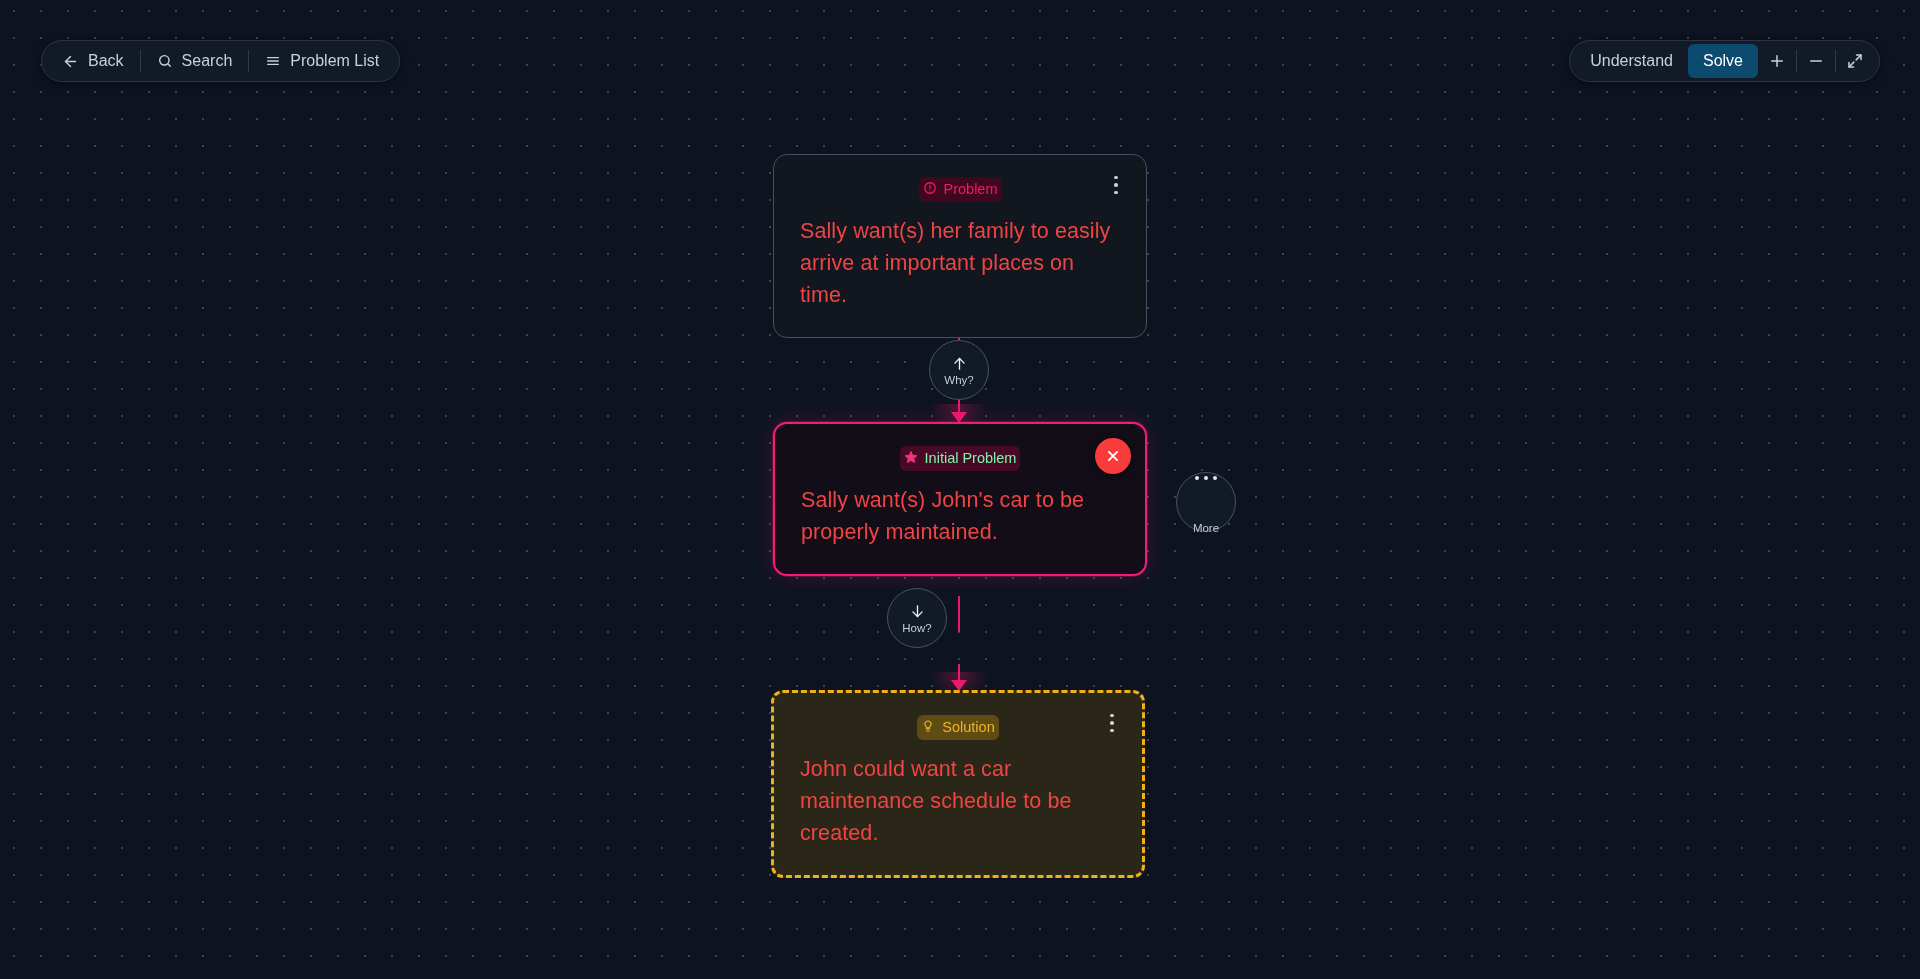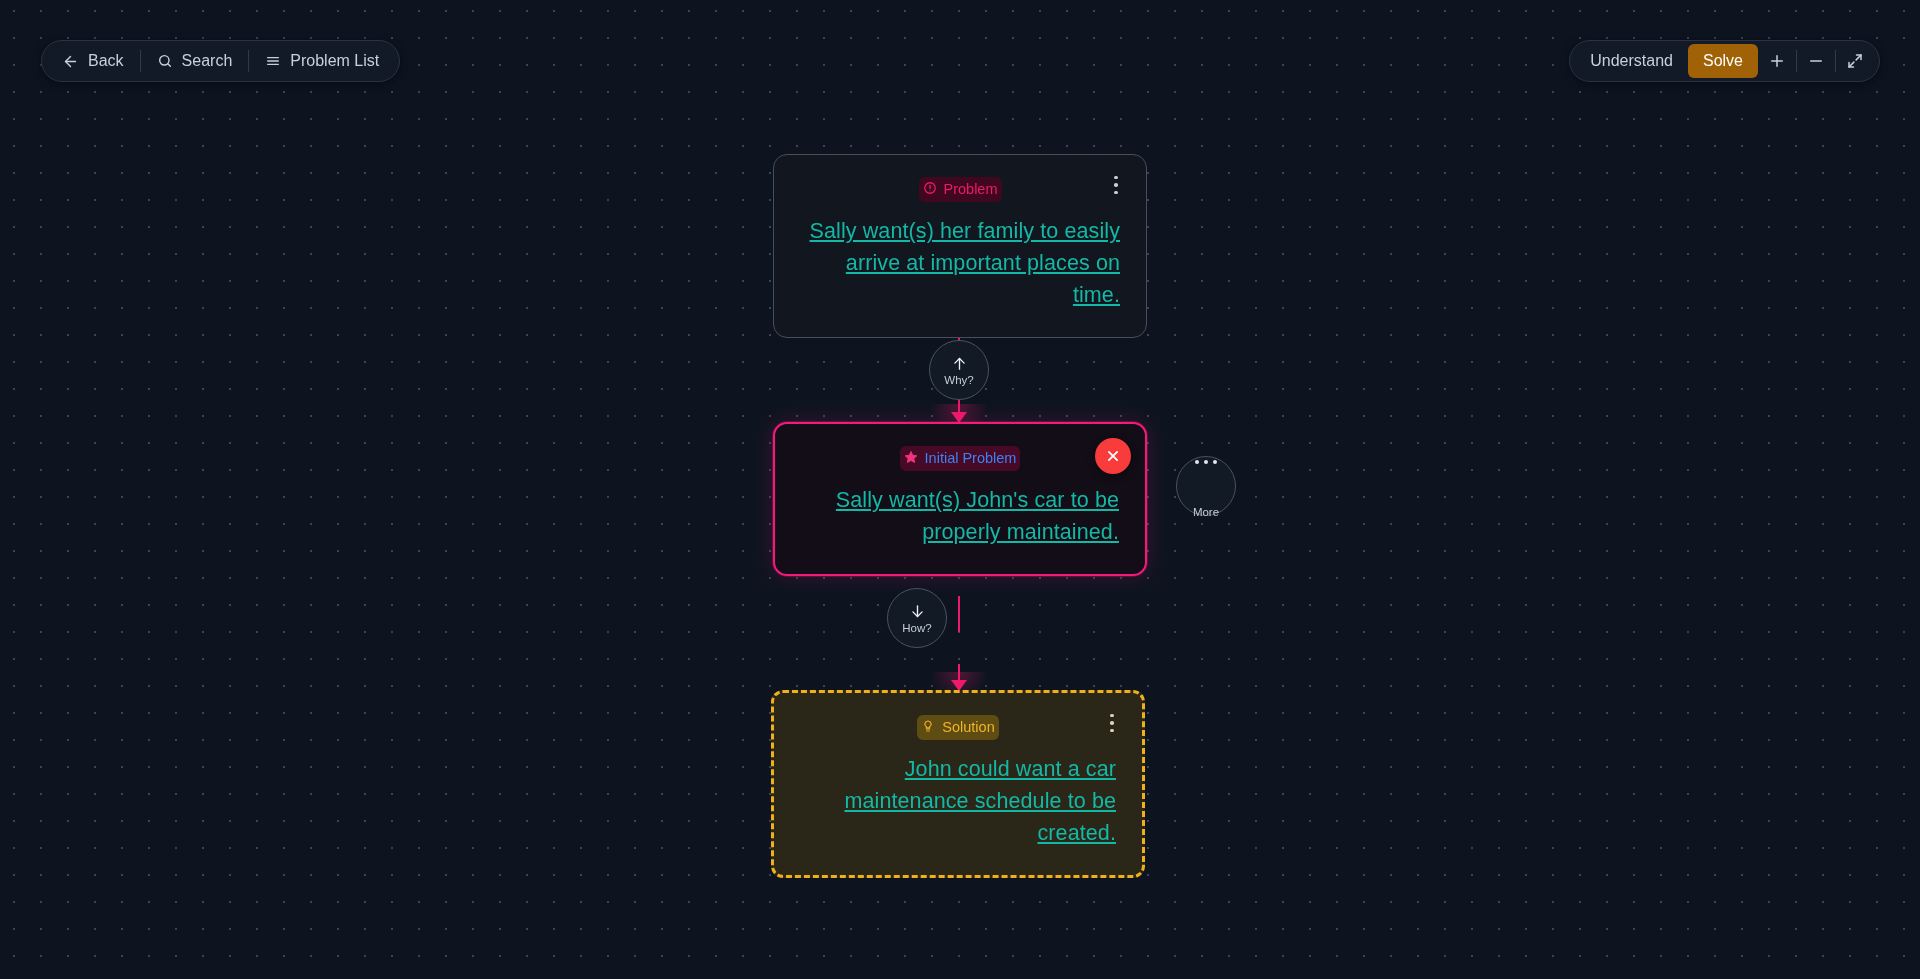--- a/index.html
+++ b/index.html
@@ -70,47 +70,46 @@
     height: 34px;
     padding: 0 15px;
     color: #c9cfdb;
     font-size: 16px;
     border-radius: 6px;
     cursor: pointer;
     white-space: nowrap;
     user-select: none;
   }
   .tb-btn.active {
-    background: #a16207;
+    background: #0c4a6e;
     color: #ffffff;
   }
   .tb-icon-btn {
     width: 38px; height: 34px; padding: 0;
     display: flex; align-items: center; justify-content: center;
     color: #c9cfdb; cursor: pointer; border-radius: 6px;
   }
 
   
   .node {
     position: absolute;
     width: 374px;
     border-radius: 14px;
     padding: 22px 26px 26px;
     display: flex;
     flex-direction: column;
     align-items: center;
     cursor: pointer;
   }
   .node-text {
-    color: #14b8a6;
+    color: #ef4444;
     font-size: 21.5px;
     line-height: 32px;
-    text-align: right;
+    text-align: left;
     letter-spacing: .1px;
-    text-decoration: underline;
   }
 
   .badge {
     display: inline-flex;
     align-items: center;
     gap: 7px;
     height: 25px;
     padding: 0 4px;
     border-radius: 6px;
     font-size: 14.5px;
@@ -130,21 +129,21 @@
   .badge-problem { background: #40081f; color: #ec1a69; }
 
   
   #node-initial {
     left: 773px; top: 422px;
     background: #120d16;
     border: 2px solid #f5197a;
     min-height: 148px;
     box-shadow: 0 0 0 1px rgba(245,25,122,.25), 0 0 22px rgba(245,25,122,.20);
   }
-  .badge-initial { background: #470a26; color: #3b82f6; text-align: right; }
+  .badge-initial { background: #470a26; color: #86efac; text-align: right; }
 
   
   #node-solution {
     left: 771px; top: 690px;
     background: #2b2718;
     border: 3px dashed #f0b019;
     border-radius: 12px;
     min-height: 176px;
   }
   .badge-solution { background: #5e4c12; color: #f0b429; }
@@ -228,21 +227,21 @@
   .circle-btn .cb-label {
     font-size: 11.5px;
     color: #c6ccd9;
     line-height: 1;
     text-align: center;
   }
   .circle-btn .cb-ico { display: flex; align-items: center; justify-content: center; height: 20px; }
 
   #btn-why   { left: 929px; top: 340px; }
   #btn-how   { left: 887px; top: 588px; }
-  #btn-more  { left: 1176px; top: 456px; gap: 36px; }
+  #btn-more  { left: 1176px; top: 472px; gap: 36px; }
 
   .dots-row { display: flex; gap: 5px; align-items: center; height: 18px; }
   .dots-row i { width: 4px; height: 4px; border-radius: 50%; background: #e3e7ef; display: block; }
 </style>
 </head>
 <body>
 
 <div id="canvas">
 
   <div class="toolbar" id="toolbar-left">

